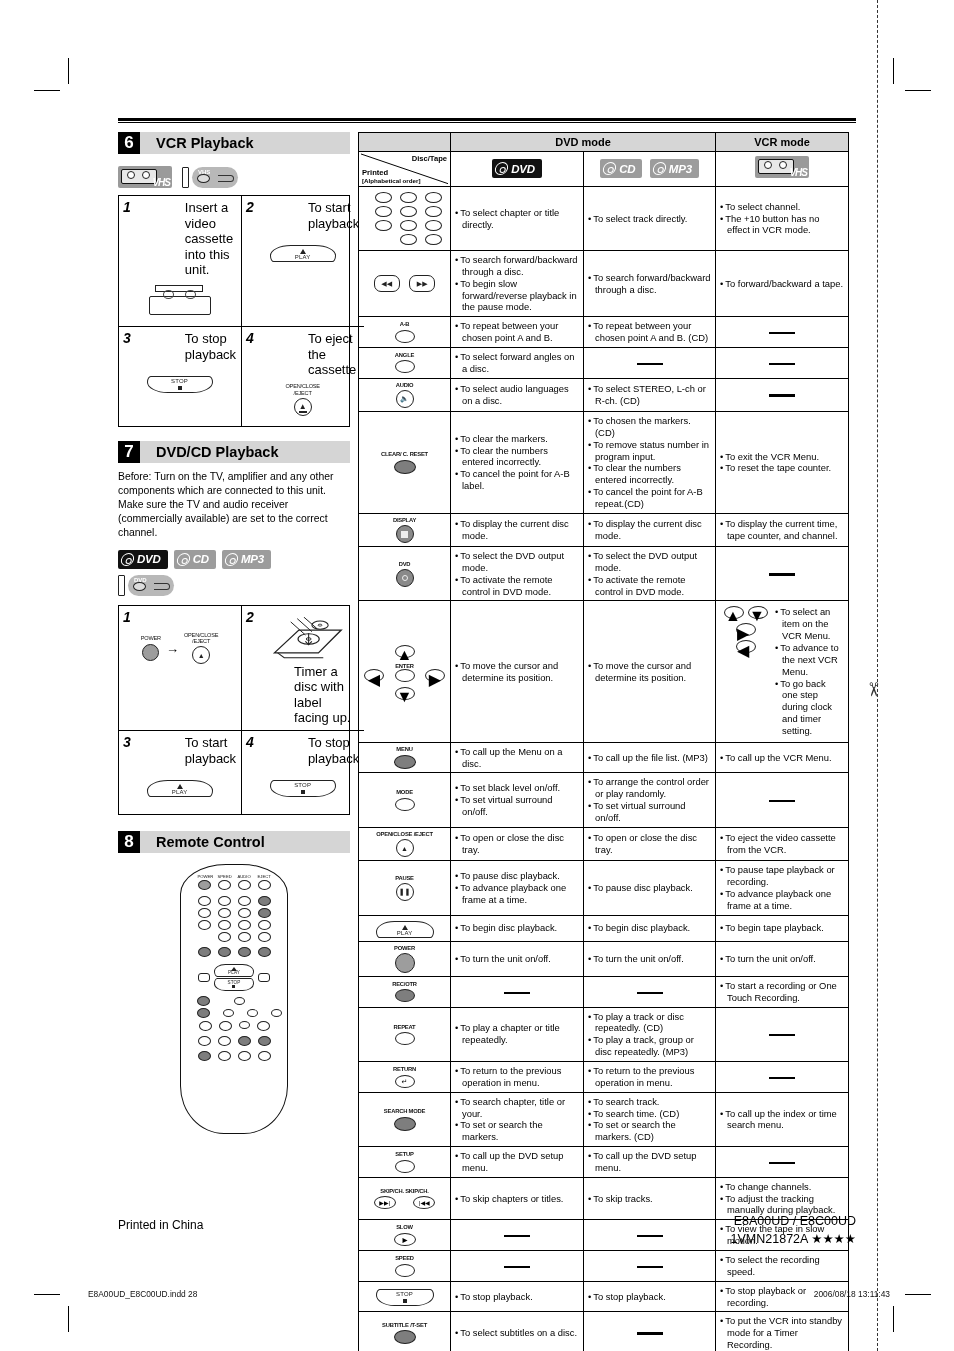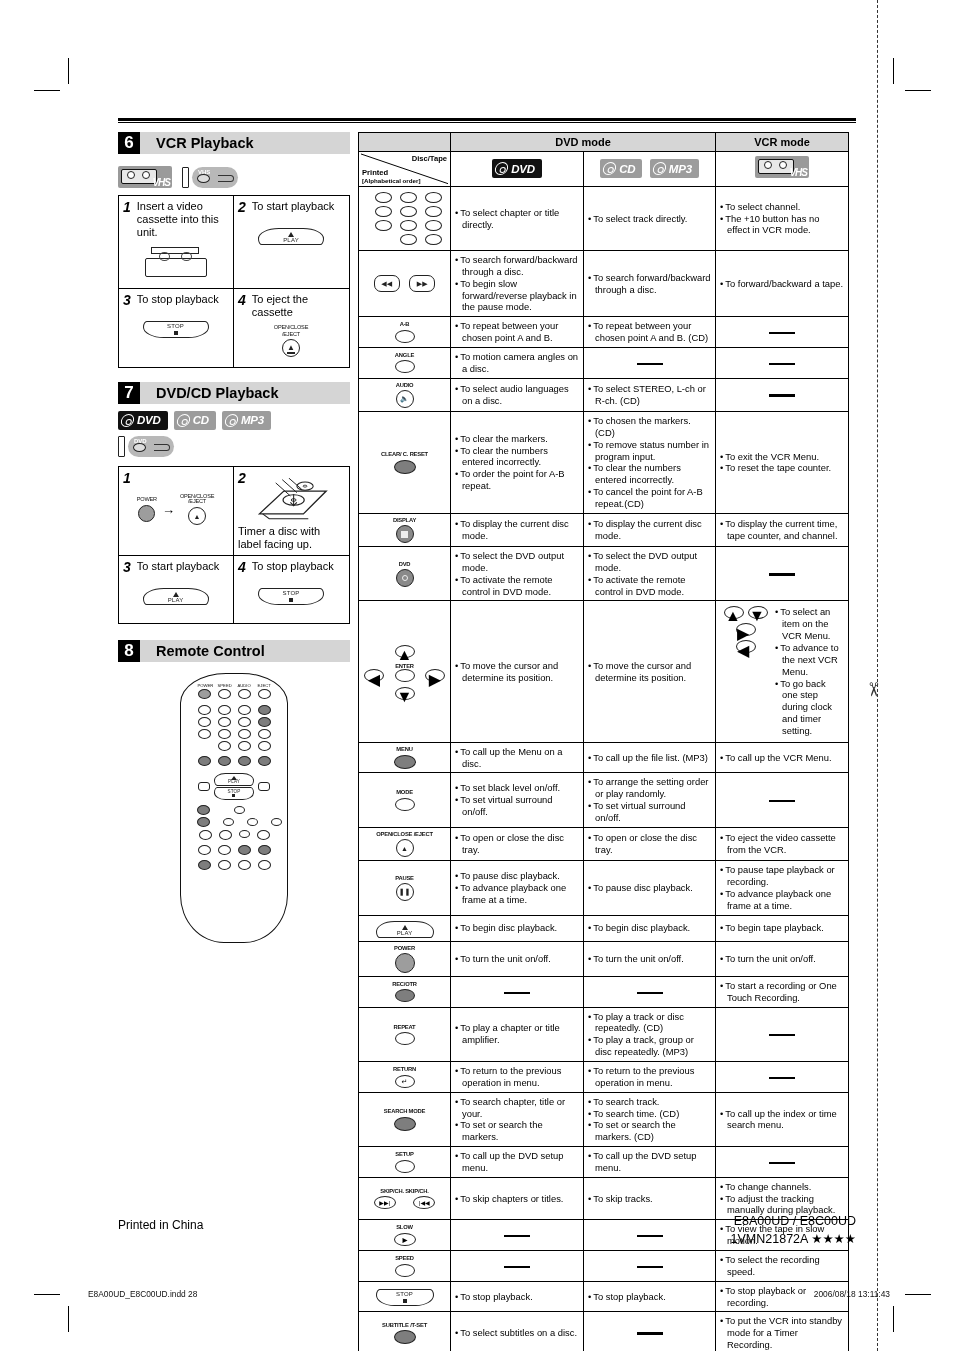--- a/index.html
+++ b/index.html
@@ -127,21 +127,21 @@
     border:1.3px solid #000;
   }
   .step {
     border-right:1.3px solid #000; border-bottom:1.3px solid #000;
     padding:4px 5px 4px 4px; position:relative;
   }
   .step:nth-child(2n){ border-right:none; }
   .step:nth-child(n+3){ border-bottom:none; }
   .step-hd { display:flex; gap:6px; }
   .step-no { font-size:14px; font-weight:bold; font-style:italic; line-height:1.05; }
-  .step-tx { font-size:11px; line-height:1.2; }
+  .step-tx { font-size:13px; line-height:1.2;margin-left:48px; }
   .step-art { height:44px; display:flex; align-items:center; justify-content:center; }
 
   
   .btn-play, .btn-stop {
     width:66px; height:17px; border:1.4px solid #222; background:#fff;
     position:relative; font-size:6px; text-align:center; color:#222;
   }
   .btn-play { border-radius:50% 50% 6px 6px / 100% 100% 10px 10px; }
   .btn-stop { border-radius:6px 6px 50% 50% / 10px 10px 100% 100%; }
   .btn-play .lb { position:absolute; left:0; right:0; bottom:1px; letter-spacing:.2px; }
@@ -340,20 +340,21 @@
             <div class="btn-round">▲<span style="position:absolute;bottom:2px;left:4px;right:4px;height:1.4px;background:#222;"></span></div>
           </div>
         </div>
       </div>
 
       <div class="sec-head" style="margin-top:14px;">
         <div class="sec-num">7</div>
         <div class="sec-title">DVD/CD Playback</div>
       </div>
 
+      <div class="para-sm" style="margin-bottom:10px;">Before: Turn on the TV, amplifier and any other components which are connected to this unit. Make sure the TV and audio receiver (commercially available) are set to the correct channel.</div>
 
       <div style="display:flex;gap:6px;align-items:center;margin-bottom:6px;">
         <div class="badge dvd">
           <span class="disc-glyph"></span>
             <span>DVD</span>
         </div>
         <div class="badge cd">
           <span class="disc-glyph"></span>
             <span>CD</span>
         </div>
@@ -657,21 +658,21 @@
             <td class="dash"></td>
           </tr>
 
           <tr>
             <td class="btncell">
               <div class="cap">ANGLE</div>
               <div class="btn-oval" style="margin:2px auto 0;"></div>
             </td>
             <td class="cellpad">
                 <ul class="desc">
-                  <li>To motion camera angles on a disc.</li>
+                  <li>To select forward angles on a disc.</li>
                 </ul>
               </td>
             <td class="dash"></td>
             <td class="dash"></td>
           </tr>
 
           <tr>
             <td class="btncell">
               <div class="cap">AUDIO</div>
               <div class="btn-round" style="margin:2px auto 0;font-size:7px;">🔈</div>
@@ -691,21 +692,21 @@
 
           <tr>
             <td class="btncell">
               <div class="cap" style="white-space:pre-line;">CLEAR/ C. RESET</div>
               <div class="btn-oval dark" style="margin:2px auto 0;width:22px;height:14px;"></div>
             </td>
             <td class="cellpad">
                 <ul class="desc">
                   <li>To clear the markers.</li>
                   <li>To clear the numbers entered incorrectly.</li>
-                  <li>To order the point for A-B repeat.</li>
+                  <li>To cancel the point for A-B label.</li>
                 </ul>
               </td>
             <td class="cellpad">
                 <ul class="desc">
                   <li>To chosen the markers. (CD)</li>
                   <li>To remove status number in program input.</li>
                   <li>To clear the numbers entered incorrectly.</li>
                   <li>To cancel the point for A-B repeat.(CD)</li>
                 </ul>
               </td>
@@ -845,21 +846,21 @@
               <div class="btn-oval" style="margin:2px auto 0;"></div>
             </td>
             <td class="cellpad">
                 <ul class="desc">
                   <li>To set black level on/off.</li>
                   <li>To set virtual surround on/off.</li>
                 </ul>
               </td>
             <td class="cellpad">
                 <ul class="desc">
-                  <li>To arrange the setting order or play randomly.</li>
+                  <li>To arrange the control order or play randomly.</li>
                   <li>To set virtual surround on/off.</li>
                 </ul>
               </td>
             <td class="dash"></td>
           </tr>
 
           <tr>
             <td class="btncell">
               <div class="cap" style="white-space:pre-line;">OPEN/CLOSE /EJECT</div>
               <div class="btn-round" style="margin:2px auto 0;font-size:7px;">▲</div>
@@ -965,21 +966,21 @@
               </td>
           </tr>
 
           <tr>
             <td class="btncell">
               <div class="cap">REPEAT</div>
               <div class="btn-oval" style="margin:2px auto 0;"></div>
             </td>
             <td class="cellpad">
                 <ul class="desc">
-                  <li>To play a chapter or title amplifier.</li>
+                  <li>To play a chapter or title repeatedly.</li>
                 </ul>
               </td>
             <td class="cellpad">
                 <ul class="desc">
                   <li>To play a track or disc repeatedly. (CD)</li>
                   <li>To play a track, group or disc repeatedly. (MP3)</li>
                 </ul>
               </td>
             <td class="dash"></td>
           </tr>

